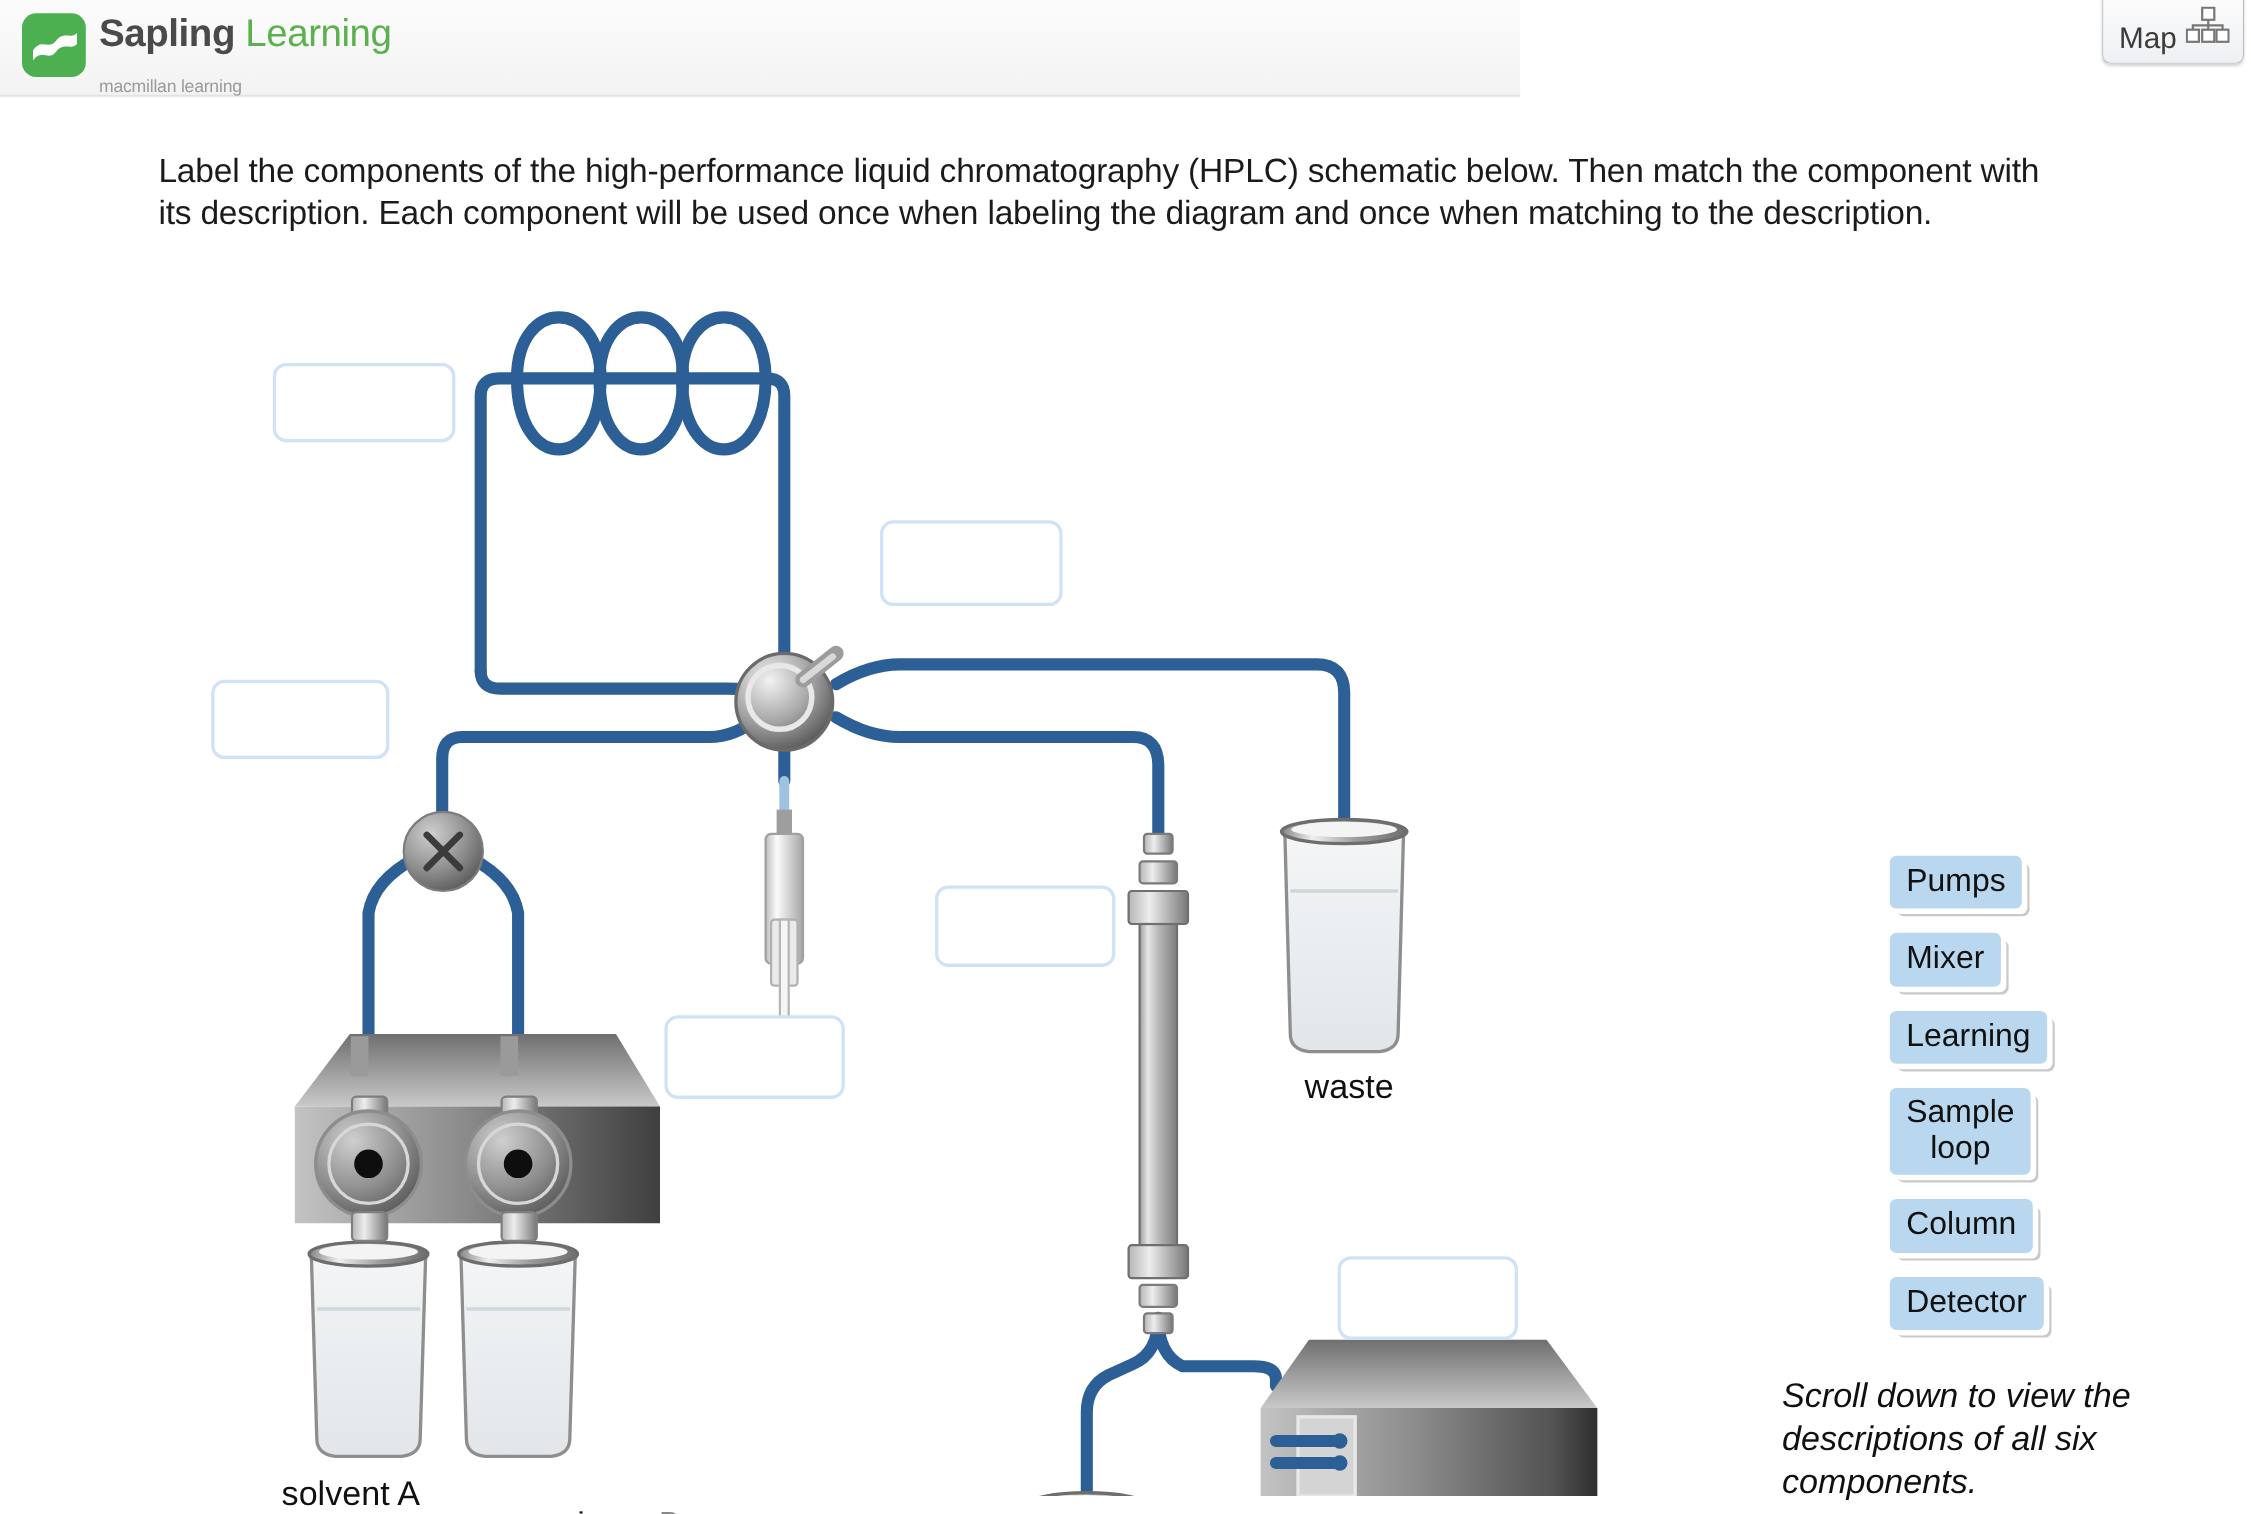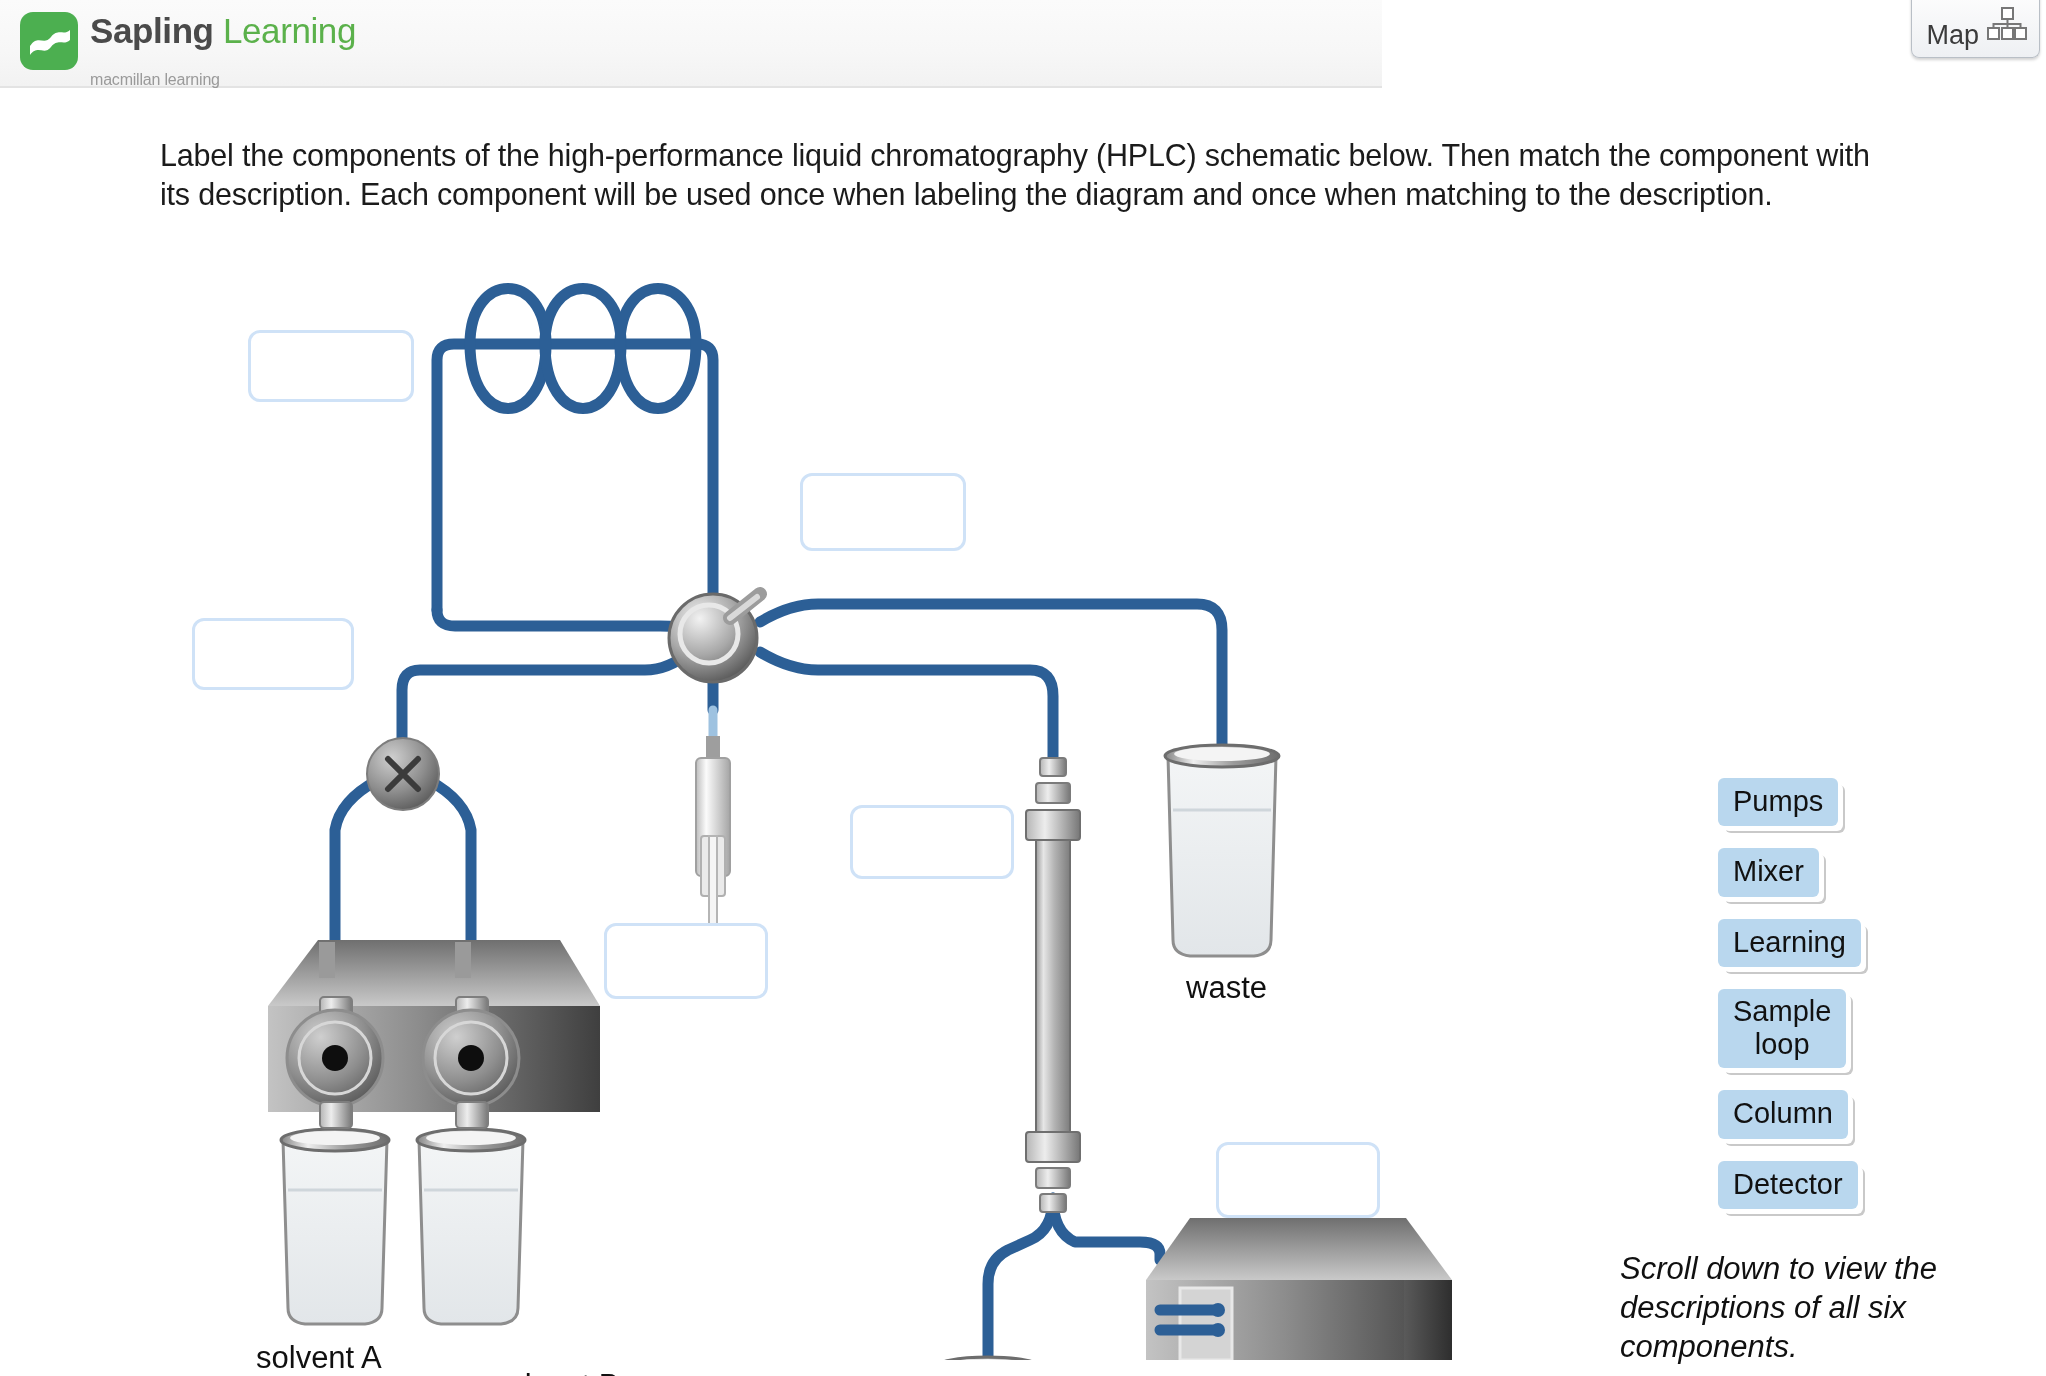--- a/index.html
+++ b/index.html
@@ -40,21 +40,20 @@
     box-shadow: 0 2px 3px rgba(0,0,0,.18);
     cursor: pointer;
   }
   .map-btn .lbl { font-size: 27px; color: #3b3b3b; line-height: 1; margin-top: 20px; }
 
   
   .instructions {
     position: absolute; left: 144px; top: 136px; width: 1740px;
     font-size: 30.5px; line-height: 1.28; color: #1b1b1b; font-weight: 500;
     letter-spacing: -0.2px;
-    margin-left: 16px;
   }
 
   
   .diagram { position:absolute; left:0; top: 240px; width: 1500px; height: 1120px; }
   .diagram svg { position:absolute; left:0; top:0; }
 
   
   .drop-box {
     position: absolute;
     border: 3px solid #cfe2f7; border-radius: 12px;

